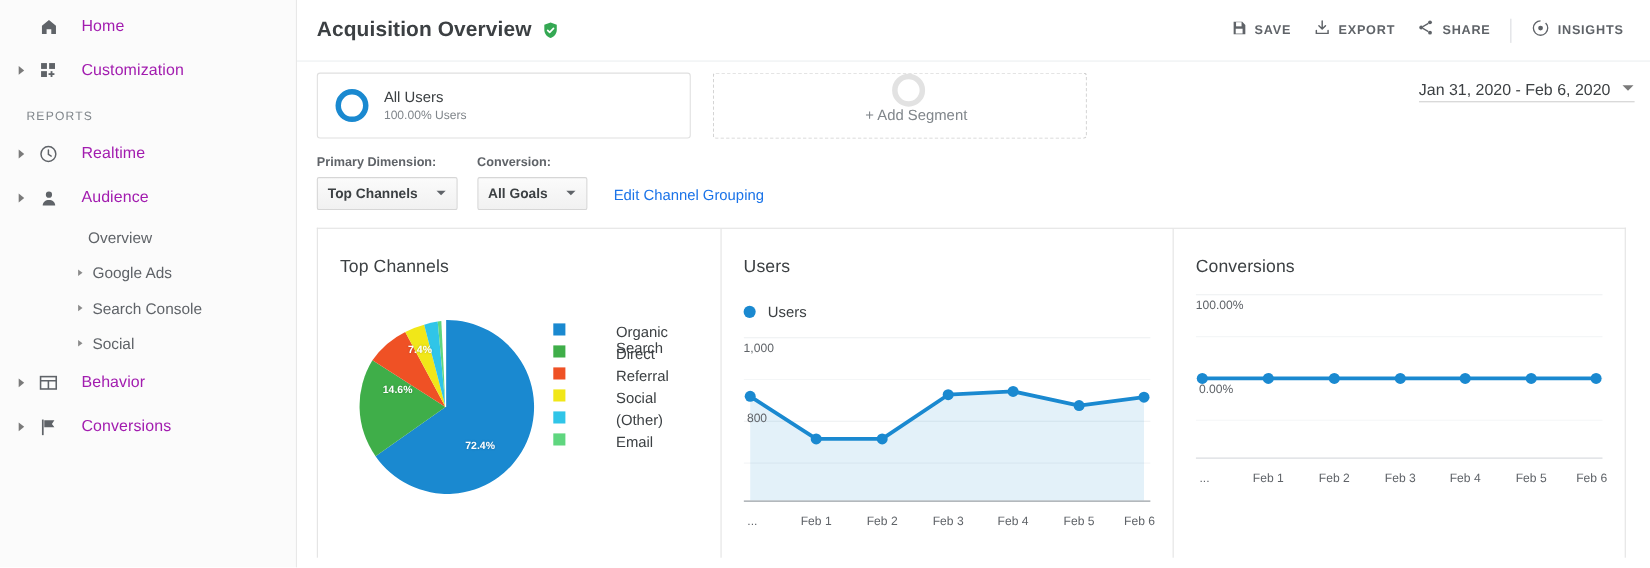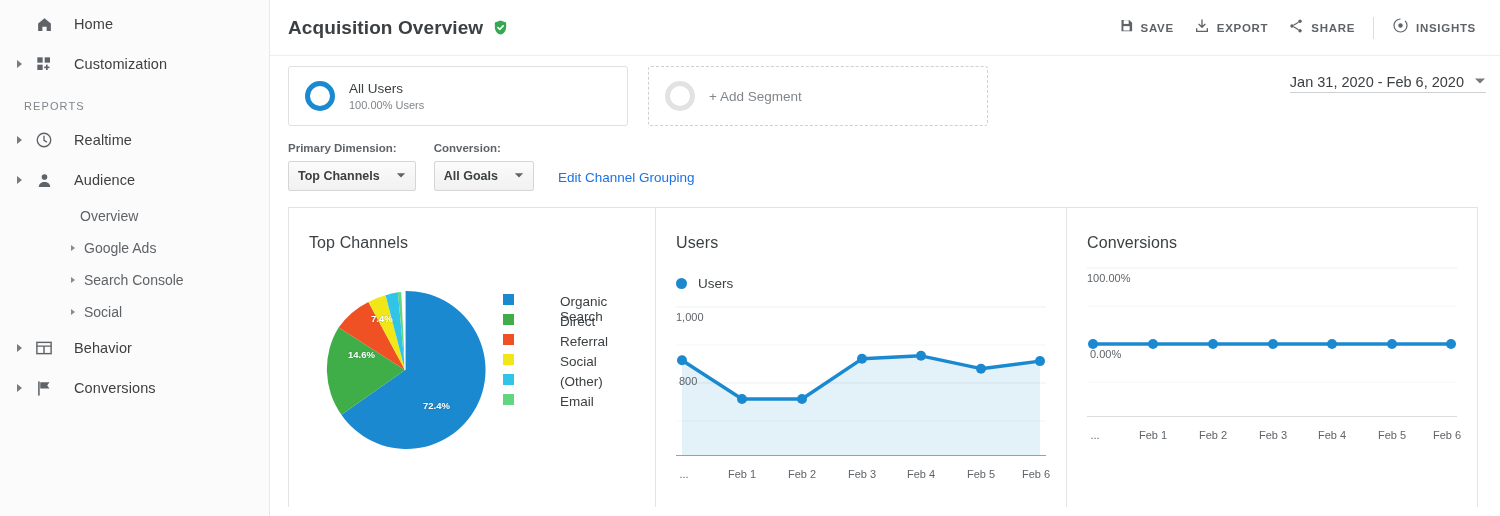--- a/index.html
+++ b/index.html
@@ -29,21 +29,21 @@
     width: 22px; flex: 0 0 22px; margin-left: 8px;
     display: flex; align-items: center; justify-content: center;
   }
   .nav-row .ico {
     width: 28px; flex: 0 0 28px;
     display: flex; align-items: center; justify-content: center;
     color: #5f6368;
   }
   .nav-row .lbl {
     margin-left: 16px;
-    font-size: 14.5px; color: #404040; letter-spacing: .1px;
+    font-size: 14.5px; color: #a21caf; letter-spacing: .1px;
   }
   .nav-row.active-parent {
     background: #eeeeee;
     border-radius: 0 20px 20px 0;
     margin-right: 26px;
   }
   .section-label {
     font-size: 11px; color: #80868b; letter-spacing: 1.1px;
     font-weight: 500; padding: 16px 0 8px 24px;
   }
@@ -86,21 +86,21 @@
 
   
   .segbar { display: flex; padding: 10px 14px 0 18px; align-items: flex-start; }
   .segment {
     width: 340px; height: 60px;
     border: 1px solid #e0e0e0; border-radius: 3px;
     display: flex; align-items: center; padding-left: 16px;
     background: #fff;
   }
   .segment.add {
-    margin-left: 20px; border: 1px dashed #d0d0d0; width: 340px;
+    margin-left: 20px; border: 1px dashed #d0d0d0; width: 340px; flex-direction: column;
   }
   .ring { width: 30px; height: 30px; border-radius: 50%;
           border: 5px solid #1a89d0; flex: 0 0 30px; }
   .ring.gray { border-color: #e2e2e2; }
   .seg-text { margin-left: 14px; }
   .seg-title { font-size: 13.5px; color: #3c4043; font-weight: 500; }
   .seg-sub { font-size: 11px; color: #80868b; margin-top: 3px; }
   .seg-add-label { margin-left: 14px; font-size: 13.5px; color: #80868b; }
   .daterange {
     margin-left: auto; display: flex; align-items: center; gap: 10px;

